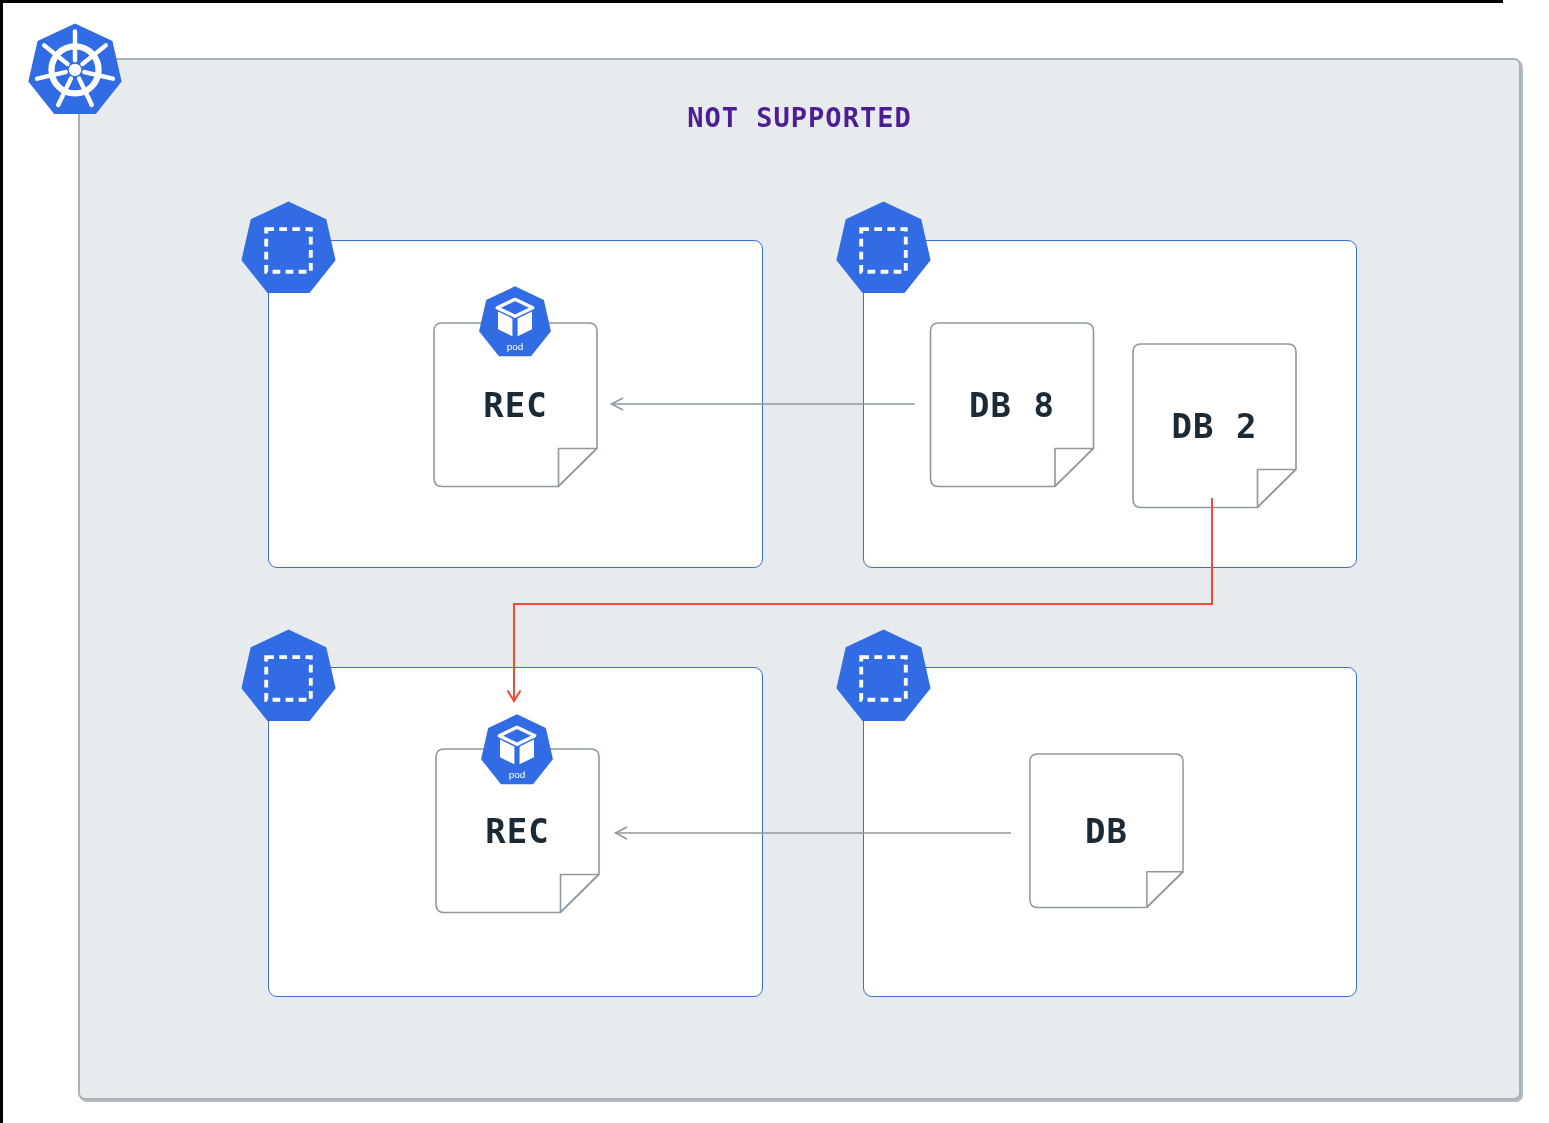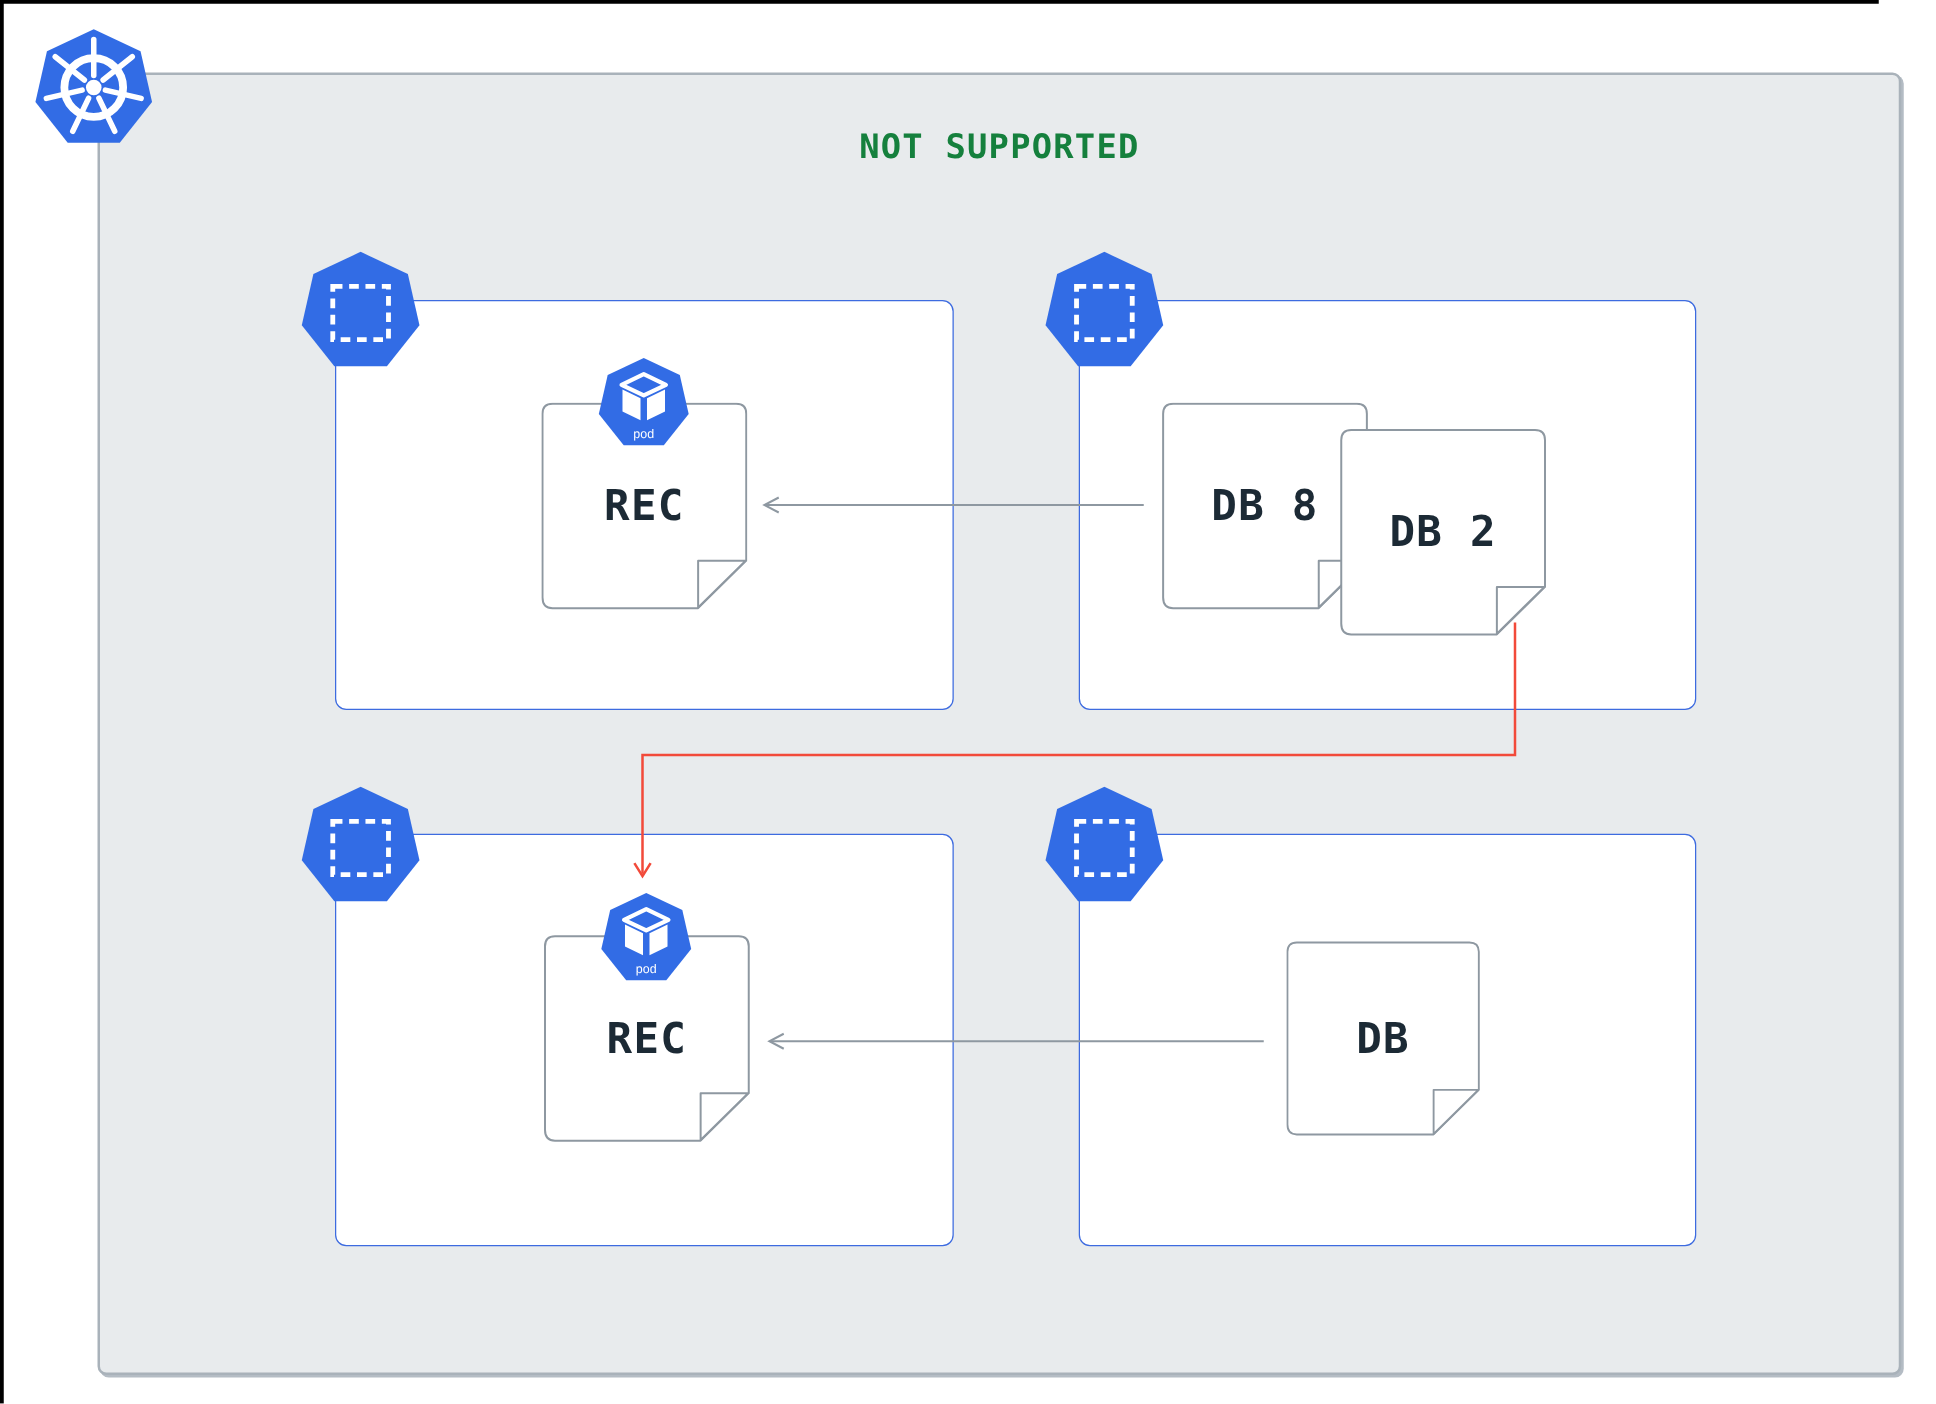--- a/index.html
+++ b/index.html
@@ -12,21 +12,21 @@
   .edge-left { position:absolute; left:0; top:0; width:3px; height:1123px; background:#000; }
 
   .cluster {
     position:absolute; left:78px; top:58px; width:1443px; height:1042px;
     background:#e8ebed; border:2px solid #a9b2ba; border-radius:7px;
     box-sizing:border-box; box-shadow:2px 2px 0 #b4bcc4;
   }
   .title {
     position:absolute; left:78px; top:102px; width:1443px;
     text-align:center; font-weight:bold; font-size:27px; letter-spacing:1px;
-    color:#15803d;
+    color:#4c1d95;
   }
   .ns-box {
     position:absolute; background:#ffffff;
     border:1.5px solid #3d6be0; border-radius:9px; box-sizing:border-box;
   }
   .ns-tl { left:268px; top:240px; width:495px; height:328px; }
   .ns-tr { left:863px; top:240px; width:494px; height:328px; }
   .ns-bl { left:268px; top:667px; width:495px; height:330px; }
   .ns-br { left:863px; top:667px; width:494px; height:330px; }
 
@@ -81,21 +81,21 @@
   </div>
 
   <div class="note" style="left:929px; top:322px; width:166px; height:166px;">
     <svg viewBox="0 0 165 166">
       <path d="M9 1 H156 Q164 1 164 9 V126.5 L125.5 164.5 H9 Q1 164.5 1 156 V9 Q1 1 9 1 Z" fill="#ffffff" stroke="#8e98a1" stroke-width="1.6" stroke-linejoin="round"></path>
       <path d="M163.5 126.5 H125.5 V164 Z" fill="#ffffff" stroke="#8e98a1" stroke-width="1.6" stroke-linejoin="round"></path>
     </svg>
     <span class="note-label">DB 8</span>
   </div>
 
-  <div class="note" style="left:1072px; top:322px; width:165px; height:208px;">
+  <div class="note" style="left:1132px; top:322px; width:165px; height:208px;">
     <svg viewBox="0 0 165 166">
       <path d="M9 1 H156 Q164 1 164 9 V126.5 L125.5 164.5 H9 Q1 164.5 1 156 V9 Q1 1 9 1 Z" fill="#ffffff" stroke="#8e98a1" stroke-width="1.6" stroke-linejoin="round"></path>
       <path d="M163.5 126.5 H125.5 V164 Z" fill="#ffffff" stroke="#8e98a1" stroke-width="1.6" stroke-linejoin="round"></path>
     </svg>
     <span class="note-label">DB 2</span>
   </div>
 
   <div class="note" style="left:435px; top:748px; width:165px; height:166px;">
     <svg viewBox="0 0 165 166">
       <path d="M9 1 H156 Q164 1 164 9 V126.5 L125.5 164.5 H9 Q1 164.5 1 156 V9 Q1 1 9 1 Z" fill="#ffffff" stroke="#8e98a1" stroke-width="1.6" stroke-linejoin="round"></path>

